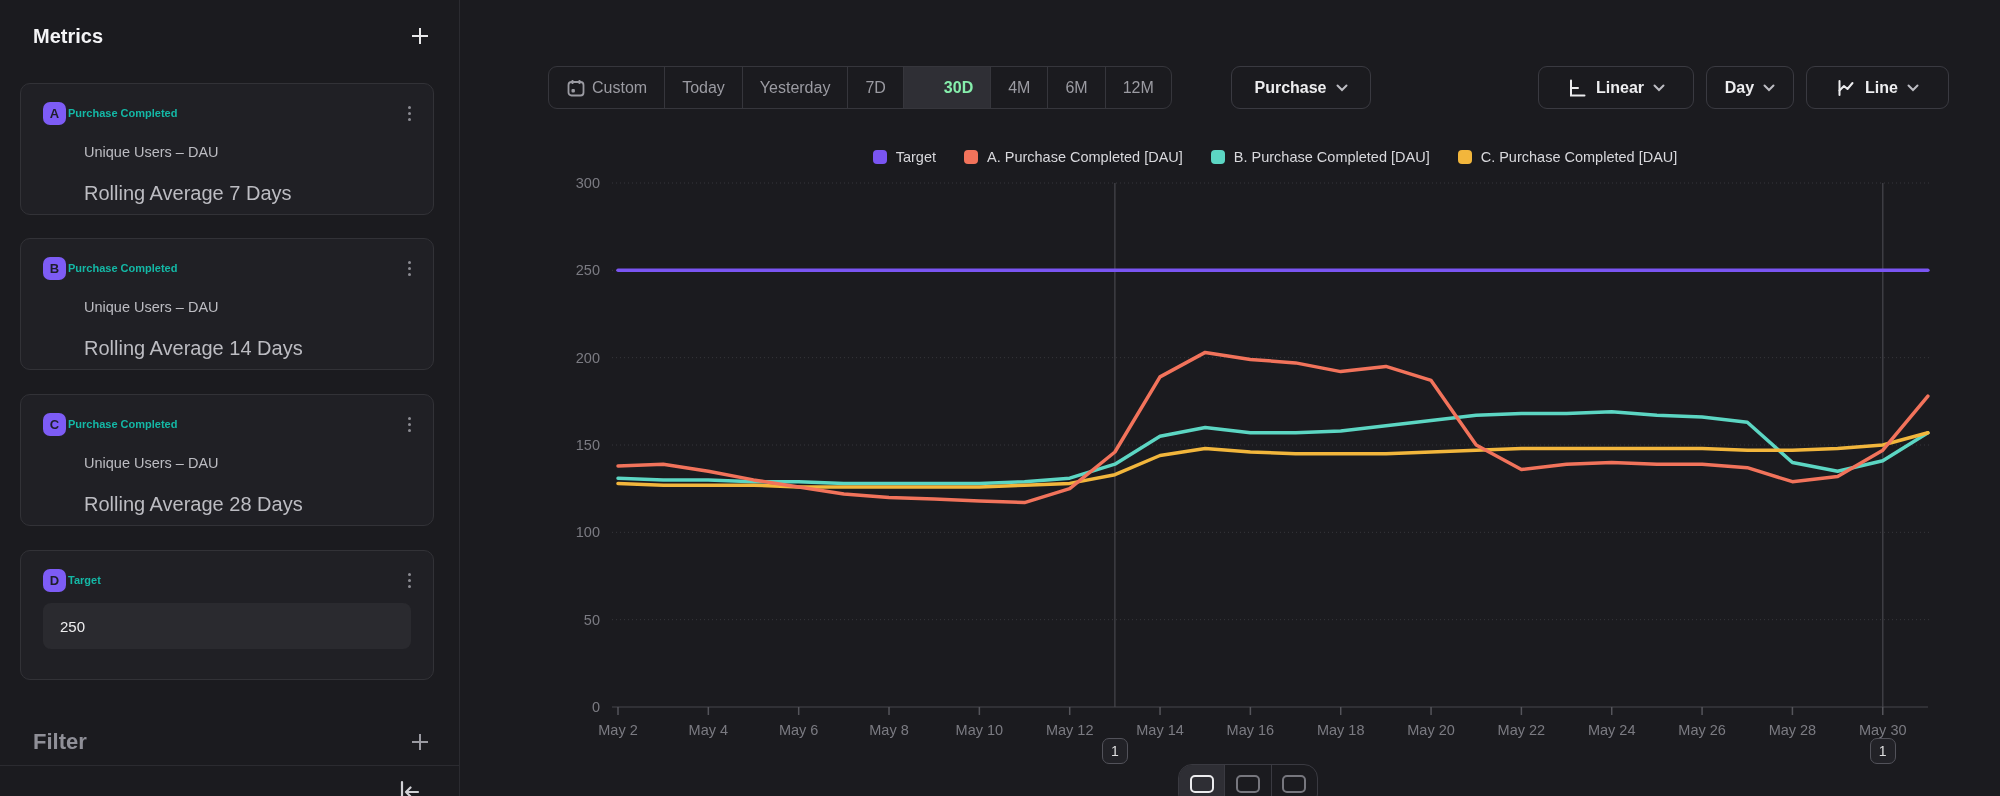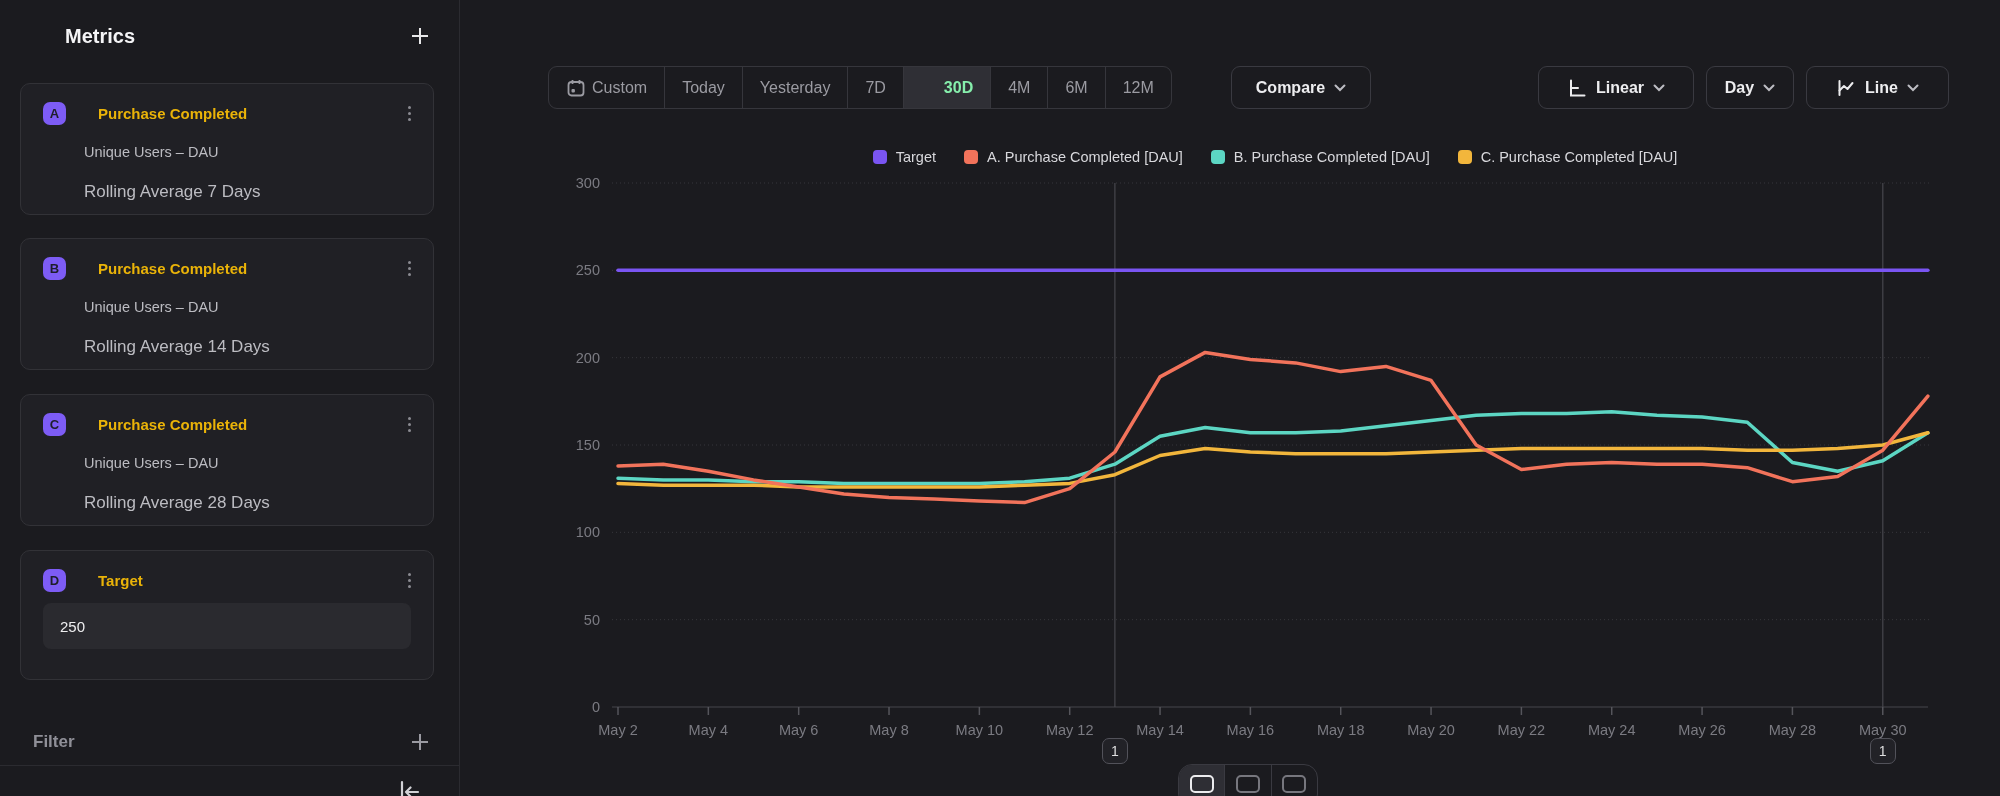--- a/index.html
+++ b/index.html
@@ -2,39 +2,39 @@
 <html><head>
 <meta charset="utf-8">
 <style>
   * { margin:0; padding:0; box-sizing:border-box; }
   html,body { width:2000px; height:796px; overflow:hidden; }
   body { background:#1b1b1f; font-family:"Liberation Sans", sans-serif; color:#f2f2f4; position:relative; }
 
   
   .sidebar { position:absolute; left:0; top:0; width:460px; height:796px; border-right:1px solid #2b2b30; }
   .sb-header { position:absolute; left:33px; top:22px; right:26px; height:28px; display:flex; align-items:center; justify-content:space-between; }
-  .sb-title { font-size:20px; font-weight:700; color:#f4f4f6;margin-left:32px; }
+  .sb-title { font-size:20px; font-weight:700; color:#f4f4f6; }
   .icon-btn { width:26px; height:26px; display:flex; align-items:center; justify-content:center; cursor:pointer; }
 
   .metric-card { position:absolute; left:20px; width:414px; background:#202025; border:1px solid #323237; border-radius:10px; }
   .card-a { top:83px;  height:132px; }
   .card-b { top:238px; height:132px; }
   .card-c { top:394px; height:132px; }
   .card-d { top:550px; height:130px; }
   .card-head { position:absolute; left:22px; top:17px; right:12px; height:24px; display:flex; align-items:center; }
   .badge { width:23px; height:23px; border-radius:7px; background:#7d5cf5; color:#1e1e2a; font-size:13px; font-weight:700; display:flex; align-items:center; justify-content:center; flex:0 0 auto; }
-  .card-title { margin-left:32px; font-size:15px; font-weight:700; color:#eab308; flex:1 1 auto; }
+  .card-title { margin-left:2px; font-size:11px; font-weight:700; color:#14b8a6; flex:1 1 auto; }
   .kebab { width:24px; height:24px; display:flex; flex-direction:column; align-items:center; justify-content:center; gap:3px; cursor:pointer; }
   .kebab i { width:3px; height:3px; border-radius:50%; background:#8b8b92; }
   .card-line1 { position:absolute; left:63px; top:60px; font-size:14.5px; color:#bcbcc2; }
-  .card-line2 { position:absolute; left:63px; top:98px; font-size:17px; color:#bcbcc2;text-align:right; }
+  .card-line2 { position:absolute; left:63px; top:98px; font-size:20px; color:#bcbcc2;text-align:right; }
   .target-input { position:absolute; left:22px; right:22px; top:52px; height:46px; background:#2a2a2f; border:none; border-radius:8px; color:#eeeef0; font-size:15px; padding-left:17px; display:flex; align-items:center; }
 
   .filter-row { position:absolute; left:33px; top:728px; right:26px; height:28px; display:flex; align-items:center; justify-content:space-between; }
-  .filter-label { font-size:17px; font-weight:700; color:#8f8f97; }
+  .filter-label { font-size:22px; font-weight:700; color:#8f8f97; }
   .sb-divider { position:absolute; left:0; right:0; top:765px; border-top:1px solid #2b2b30; }
   .collapse-btn { position:absolute; left:395px; top:778px; width:30px; height:30px; cursor:pointer; }
 
   
   .toolbar-seg { position:absolute; left:548px; top:66px; height:43px; display:flex; align-items:stretch; border:1px solid #36363c; border-radius:9px; overflow:hidden; }
   .seg-item { display:flex; align-items:center; justify-content:center; padding:0 17px; font-size:16px; color:#9b9ba2; cursor:pointer; border-right:1px solid #36363c; gap:6px; white-space:nowrap; }
   .seg-item:last-child { border-right:none; }
   .seg-item.active { background:#2f2f35; color:#86efac; font-weight:700;padding-left:40px; }
 
   .btn { position:absolute; top:66px; height:43px; border:1px solid #3a3a41; border-radius:9px; display:flex; align-items:center; justify-content:center; gap:9px; font-size:16px; font-weight:700; color:#ededef; cursor:pointer; padding:0 16px; }
@@ -171,21 +171,21 @@
     </div>
   <div class="seg-item">
       <span>6M</span>
     </div>
   <div class="seg-item">
       <span>12M</span>
     </div>
 </div>
 
 <div class="btn btn-compare">
-  <span>Compare</span>
+  <span>Purchase</span>
   <svg width="12" height="8" viewBox="0 0 12 8">
       <path d="M1.5 1.5 6 6l4.5-4.5" stroke="#bdbdc3" stroke-width="2" fill="none" stroke-linecap="round"></path>
     </svg>
 </div>
 
 <div class="btn btn-linear">
   <svg width="20" height="20" viewBox="0 0 20 20">
       <path d="M4 2.5v15h13.5M4 10h7" stroke="#ececee" stroke-width="2" fill="none" stroke-linecap="round"></path>
     </svg>
   <span>Linear</span>

